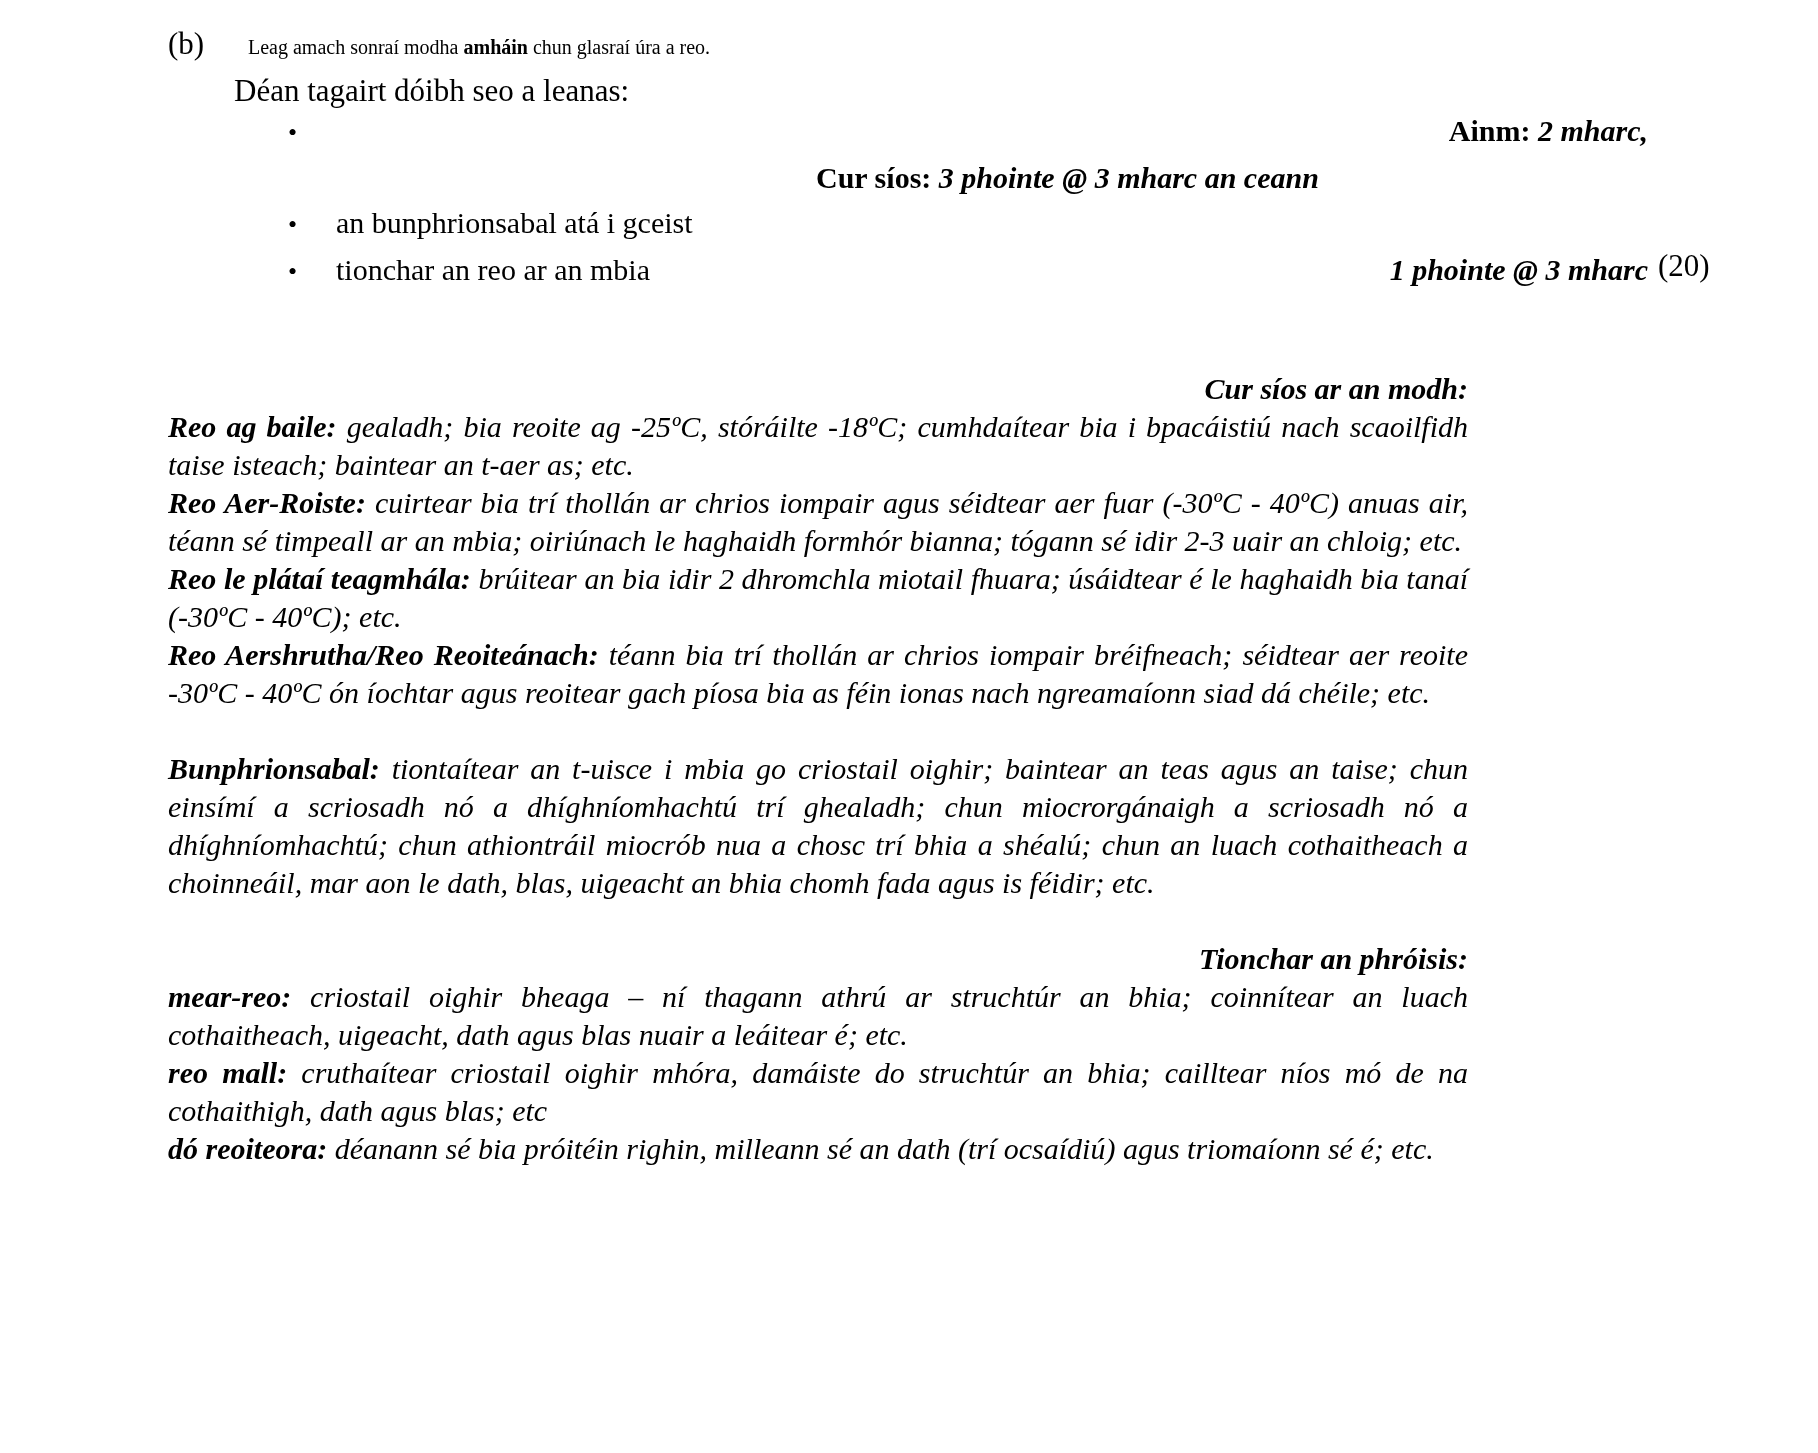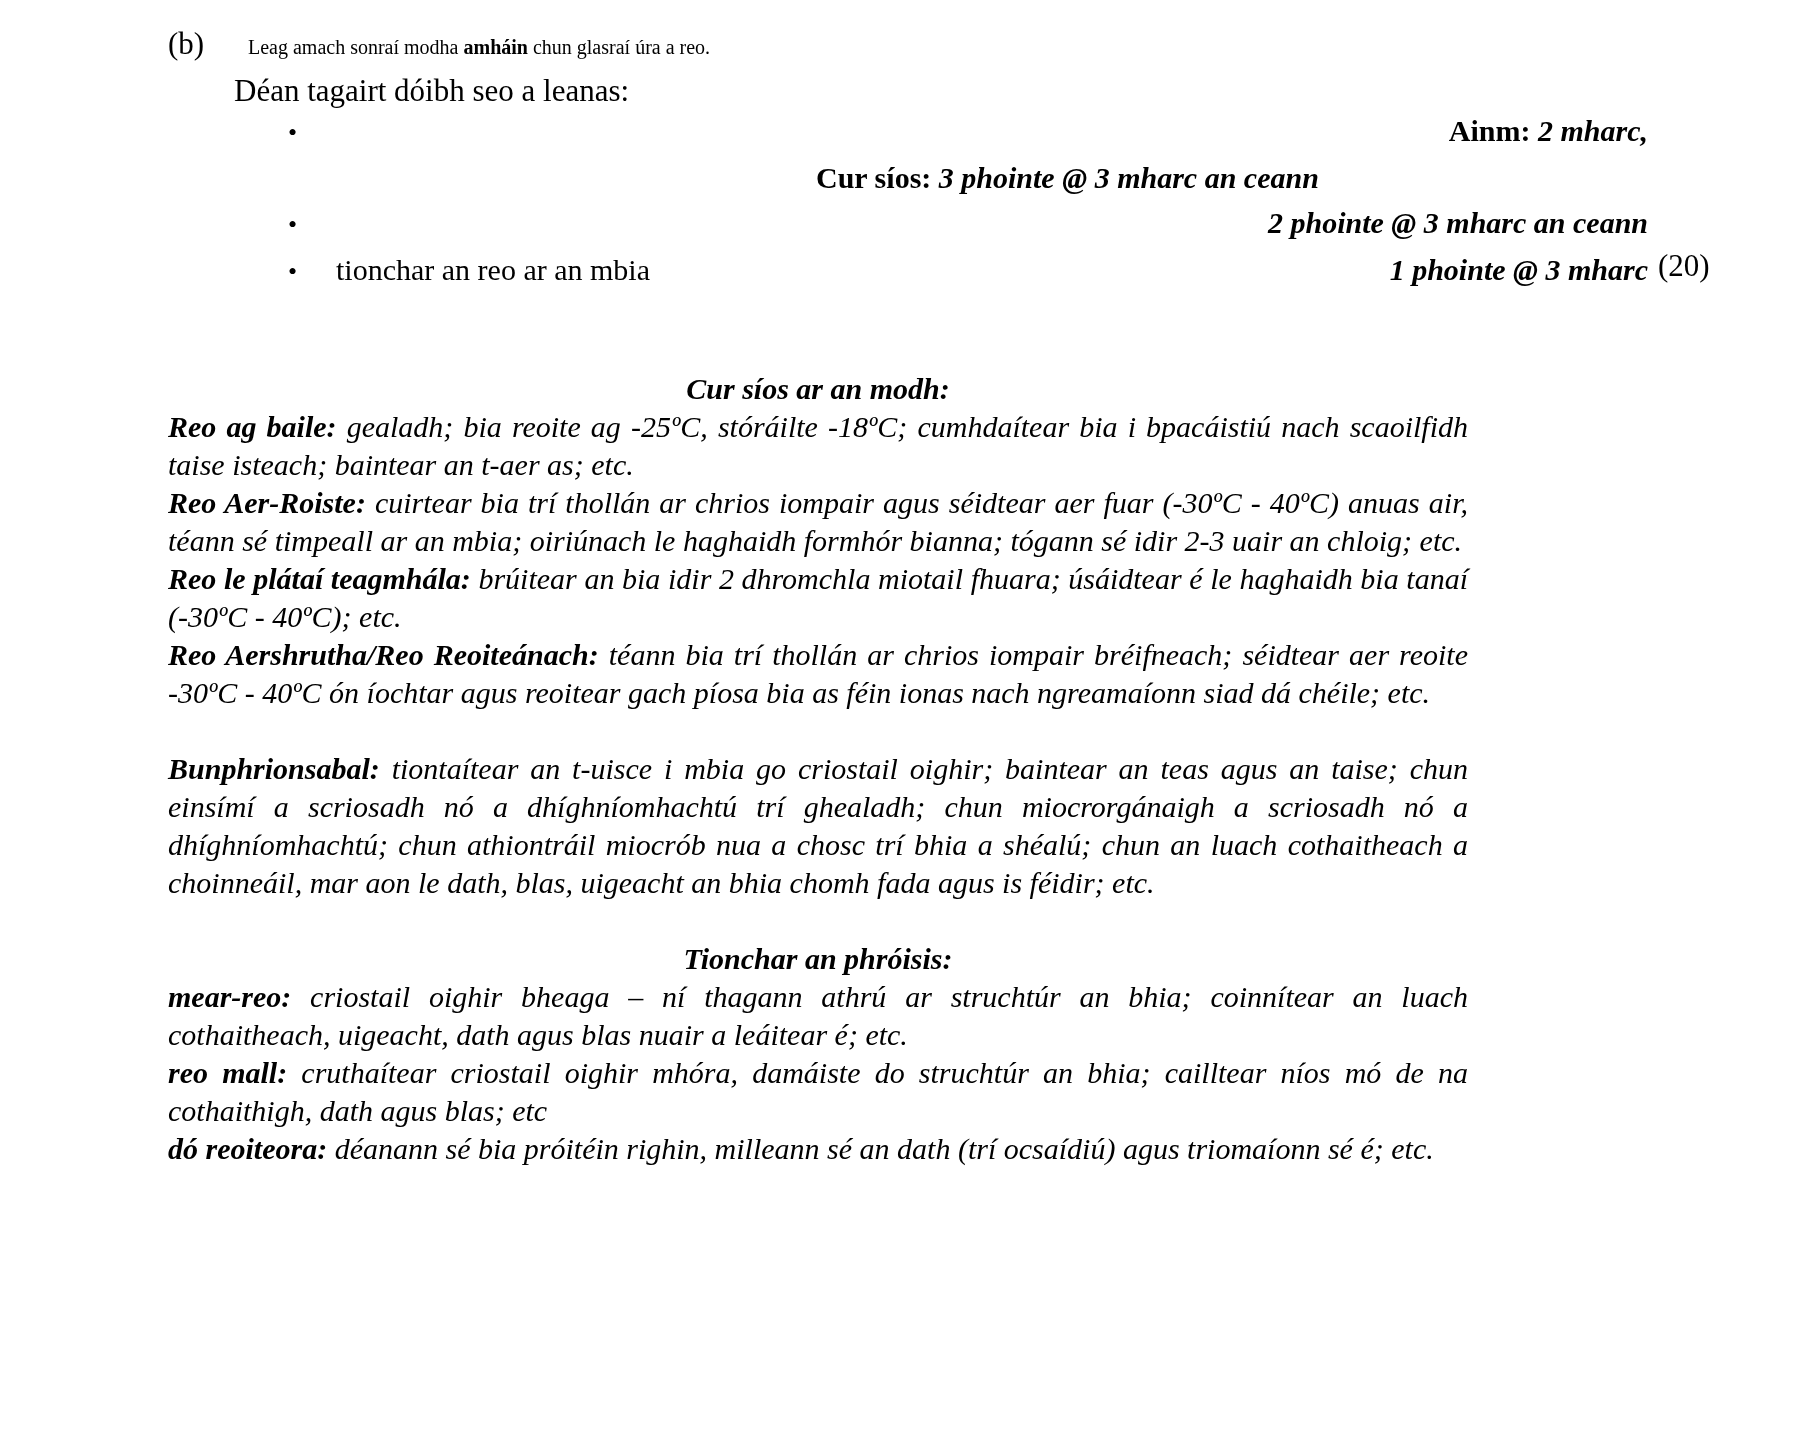--- a/index.html
+++ b/index.html
@@ -122,21 +122,21 @@
     font-style: italic;
     margin: 0 0 0 0;
   }
   .para .hd {
     font-weight: bold;
     font-style: italic;
   }
   .heading {
     font-weight: bold;
     font-style: italic;
-    text-align: center;
+    text-align: right;
   }
   .gap { height: 38px; }
 </style>
 </head>
 <body>
 
 <div class="page">
 
   <div class="qblock">
     <div class="qrow">
@@ -150,21 +150,21 @@
 
     <div class="blrow">
       <div class="bdot">•</div>
       <div class="bmarks"><span class="lead">Ainm:</span><span> 2 mharc,</span></div>
     </div>
 
     <div class="bmarks2"><span class="lead">Cur síos:</span><span> 3 phointe @ 3 mharc an ceann</span></div>
 
     <div class="blrow">
       <div class="bdot">•</div>
-      <div class="bmarks"><span>2 phointe @ 3 mharc an ceann</span></div>
+      <div class="bdesc">an bunphrionsabal atá i gceist</div>
     </div>
 
     <div class="blrow">
       <div class="bdot">•</div>
       <div class="bdesc">tionchar an reo ar an mbia</div>
       <div class="bmarks"><span>1 phointe @ 3 mharc</span></div>
     </div>
 
   </div>
 

